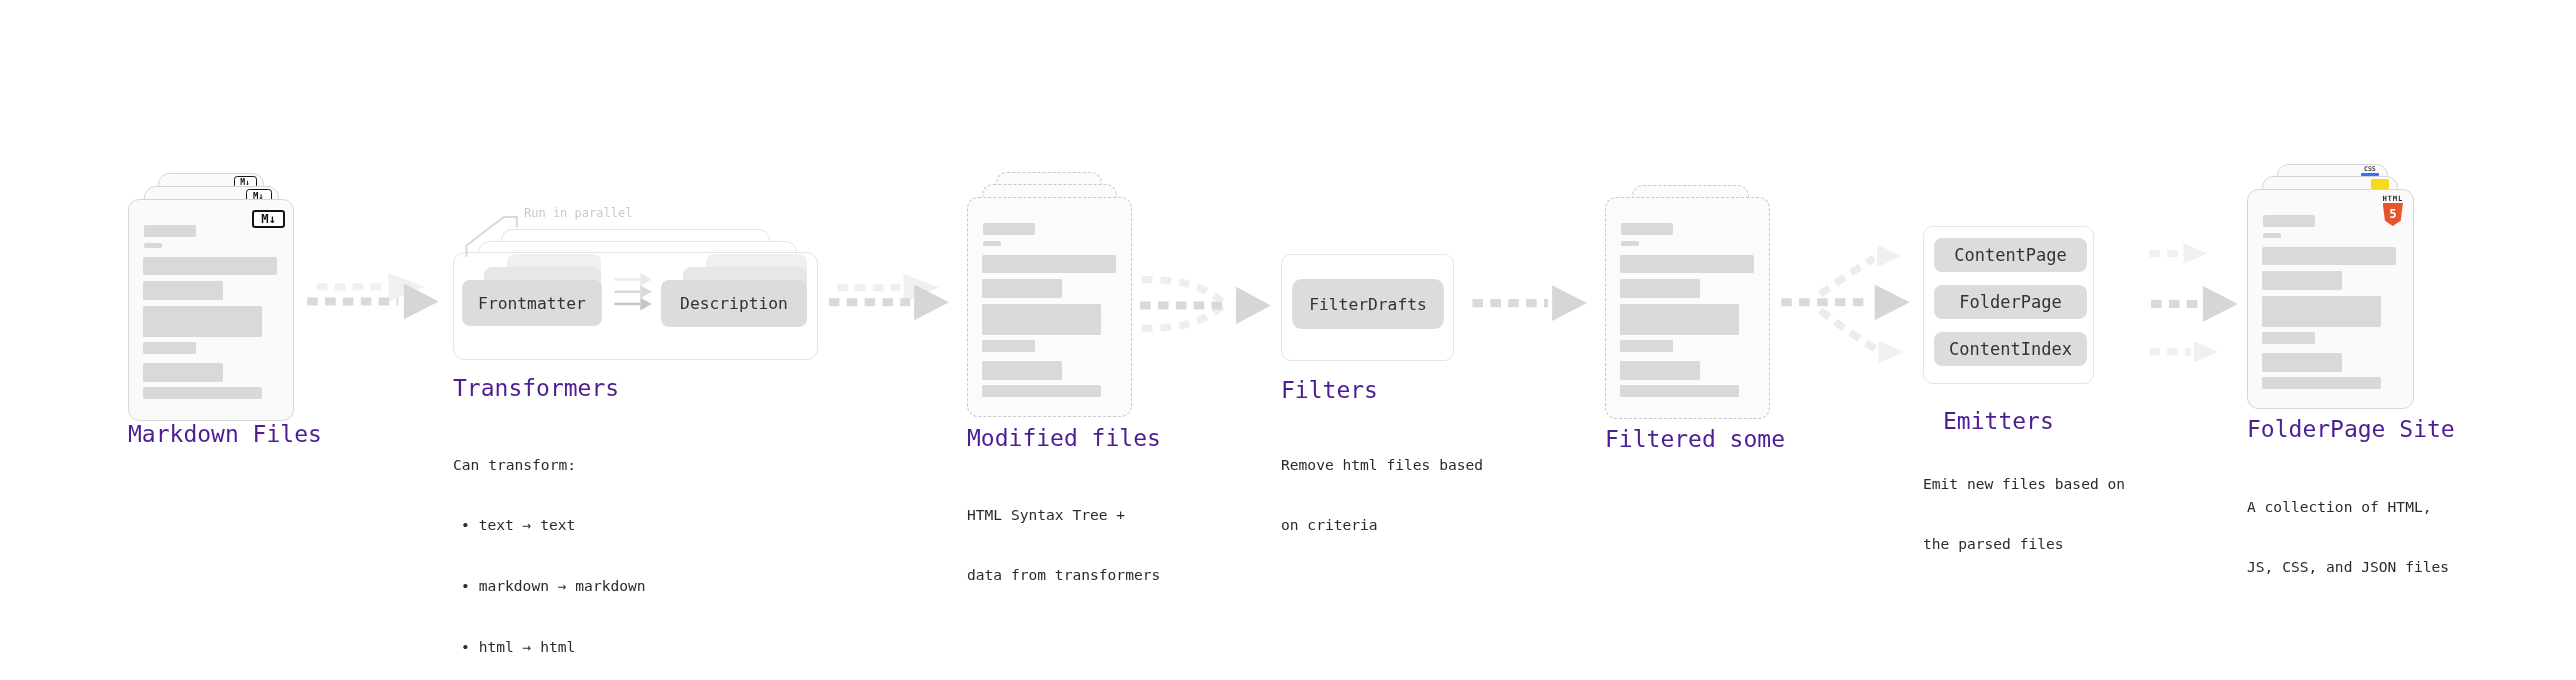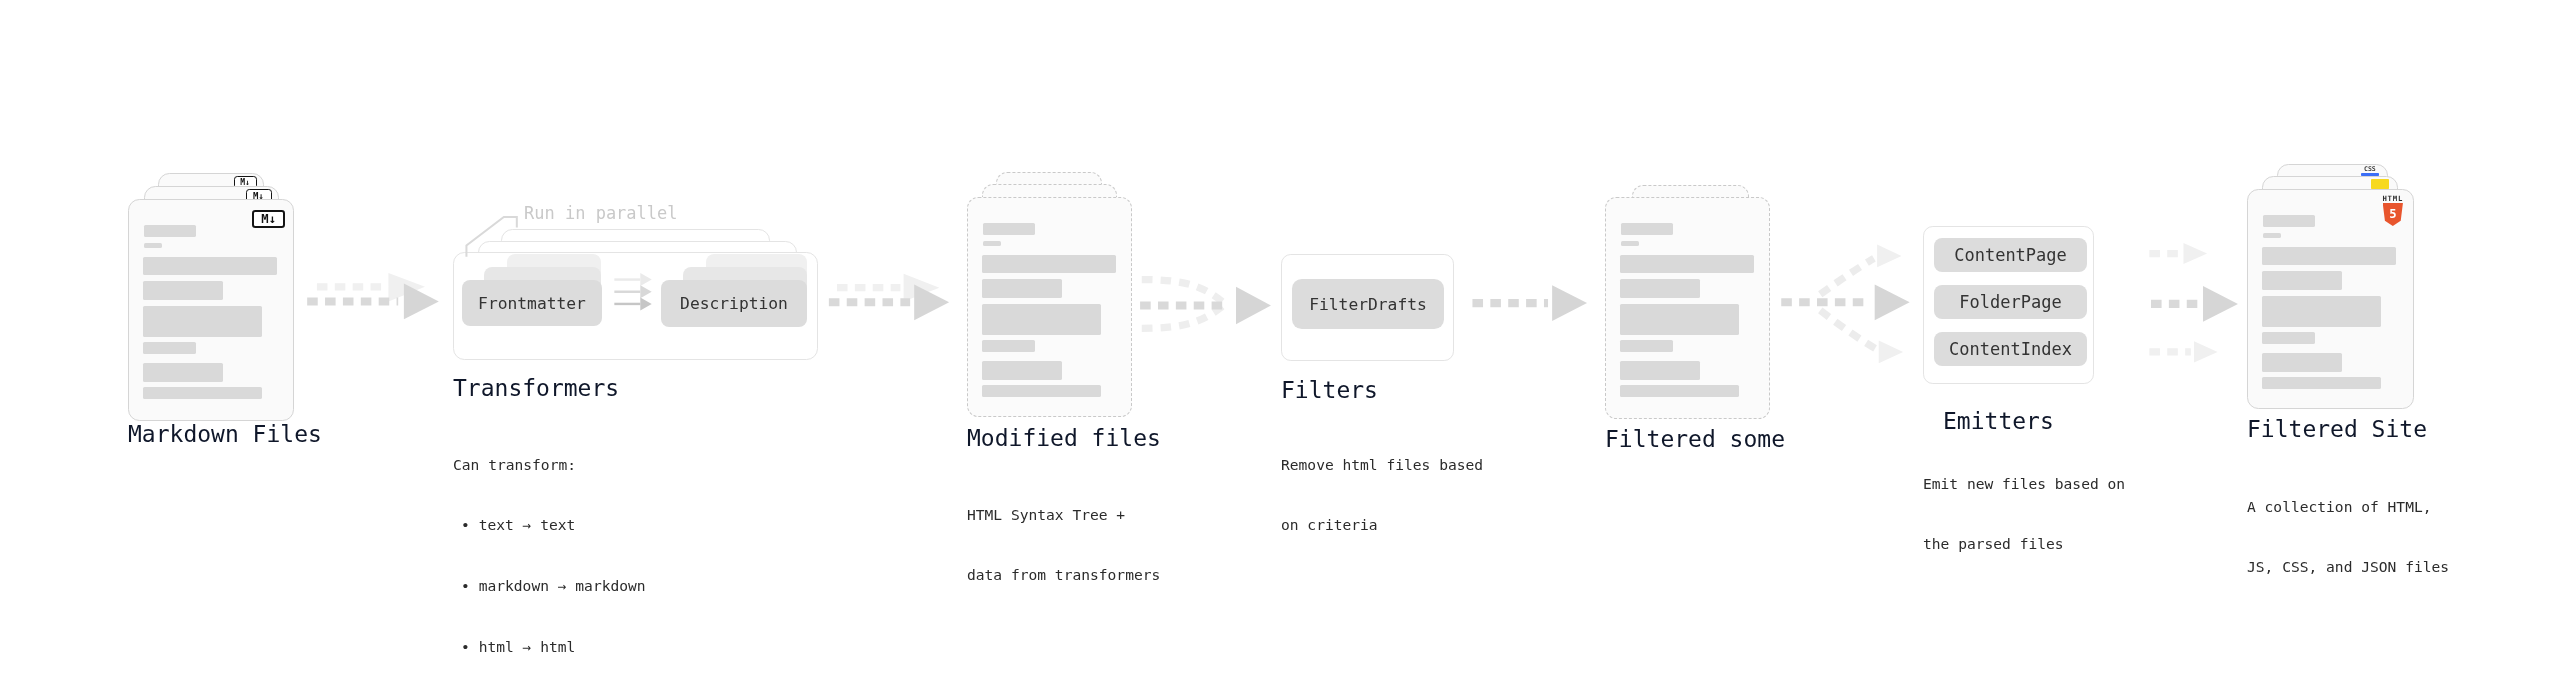--- a/index.html
+++ b/index.html
@@ -5,24 +5,24 @@
   html,body{margin:0;padding:0;background:#fff;}
   #canvas{
     position:relative;width:2576px;height:681px;background:#ffffff;overflow:hidden;
     font-family:"DejaVu Sans Mono","Liberation Mono",monospace;
   }
   
   .doc{position:absolute;background:#fafafa;border:1.6px solid #d5d5d5;border-radius:11.4px;box-sizing:border-box;}
   .doc.dashed{border:1.6px dashed #c9c9c9;background:#fbfbfb;}
   .bar{position:absolute;background:#d9d9d9;border-radius:1.6px;}
   
-  .label{position:absolute;font-size:23px;line-height:23px;color:#0f172a;white-space:pre;}
+  .label{position:absolute;font-size:23px;line-height:23px;color:#4c1d95;white-space:pre;}
   .desc{position:absolute;font-size:14.6px;line-height:20.3px;color:#2b2b2b;white-space:pre;}
   .desc .indent{padding-left:8.1px;}
-  .annotation{position:absolute;font-size:17px;line-height:14.6px;color:#c9c9c9;white-space:pre;}
+  .annotation{position:absolute;font-size:12px;line-height:14.6px;color:#c9c9c9;white-space:pre;}
   
   .node{position:absolute;background:#dcdcdc;border-radius:8.1px;display:flex;align-items:center;justify-content:center;
         font-size:16.3px;color:#333;box-sizing:border-box;}
   .node.shadow1{background:#e7e7e7;color:transparent;}
   .node.shadow2{background:#f0f0f0;color:transparent;}
   
   .frame{position:absolute;border:1.6px solid #e4e4e4;border-radius:11.4px;background:#ffffff;box-sizing:border-box;}
   
   .mdicon{position:absolute;border:2.4px solid #141414;border-radius:3.3px;background:#fff;color:#141414;
           display:flex;align-items:center;justify-content:center;font-weight:bold;box-sizing:border-box;}
@@ -162,21 +162,21 @@
       </div>
     <div class="bar" style="left: 14.6px; top: 25px; width: 52px; height: 12.2px; background: rgb(217, 217, 217);"></div>
         <div class="bar" style="left: 14.6px; top: 43px; width: 18px; height: 4.9px; background: rgb(217, 217, 217);"></div>
         <div class="bar" style="left: 14px; top: 57px; width: 134px; height: 18px; background: rgb(217, 217, 217);"></div>
         <div class="bar" style="left: 14px; top: 81px; width: 80px; height: 18.7px; background: rgb(217, 217, 217);"></div>
         <div class="bar" style="left: 14px; top: 106px; width: 119px; height: 31px; background: rgb(217, 217, 217);"></div>
         <div class="bar" style="left: 14px; top: 142px; width: 53px; height: 12.2px; background: rgb(217, 217, 217);"></div>
         <div class="bar" style="left: 14px; top: 163px; width: 80px; height: 18.7px; background: rgb(217, 217, 217);"></div>
         <div class="bar" style="left: 14px; top: 187px; width: 119px; height: 12.2px; background: rgb(217, 217, 217);"></div>
       </div>
-    <div class="label" style="left:2247px;top:418px;">Filtered Site</div>
+    <div class="label" style="left:2247px;top:418px;">FolderPage Site</div>
     <div class="desc" style="left:2247px;top:456px;">
       <div>A collection of HTML,</div>
       <div>JS, CSS, and JSON files</div>
     </div>
   </div>
 
   <svg width="2576" height="681" viewBox="0 0 3170 838">
 
     <g>
       <line x1="390" y1="353" x2="470" y2="353" stroke="#f0f0f0" stroke-width="9" stroke-dasharray="13 9"></line>

